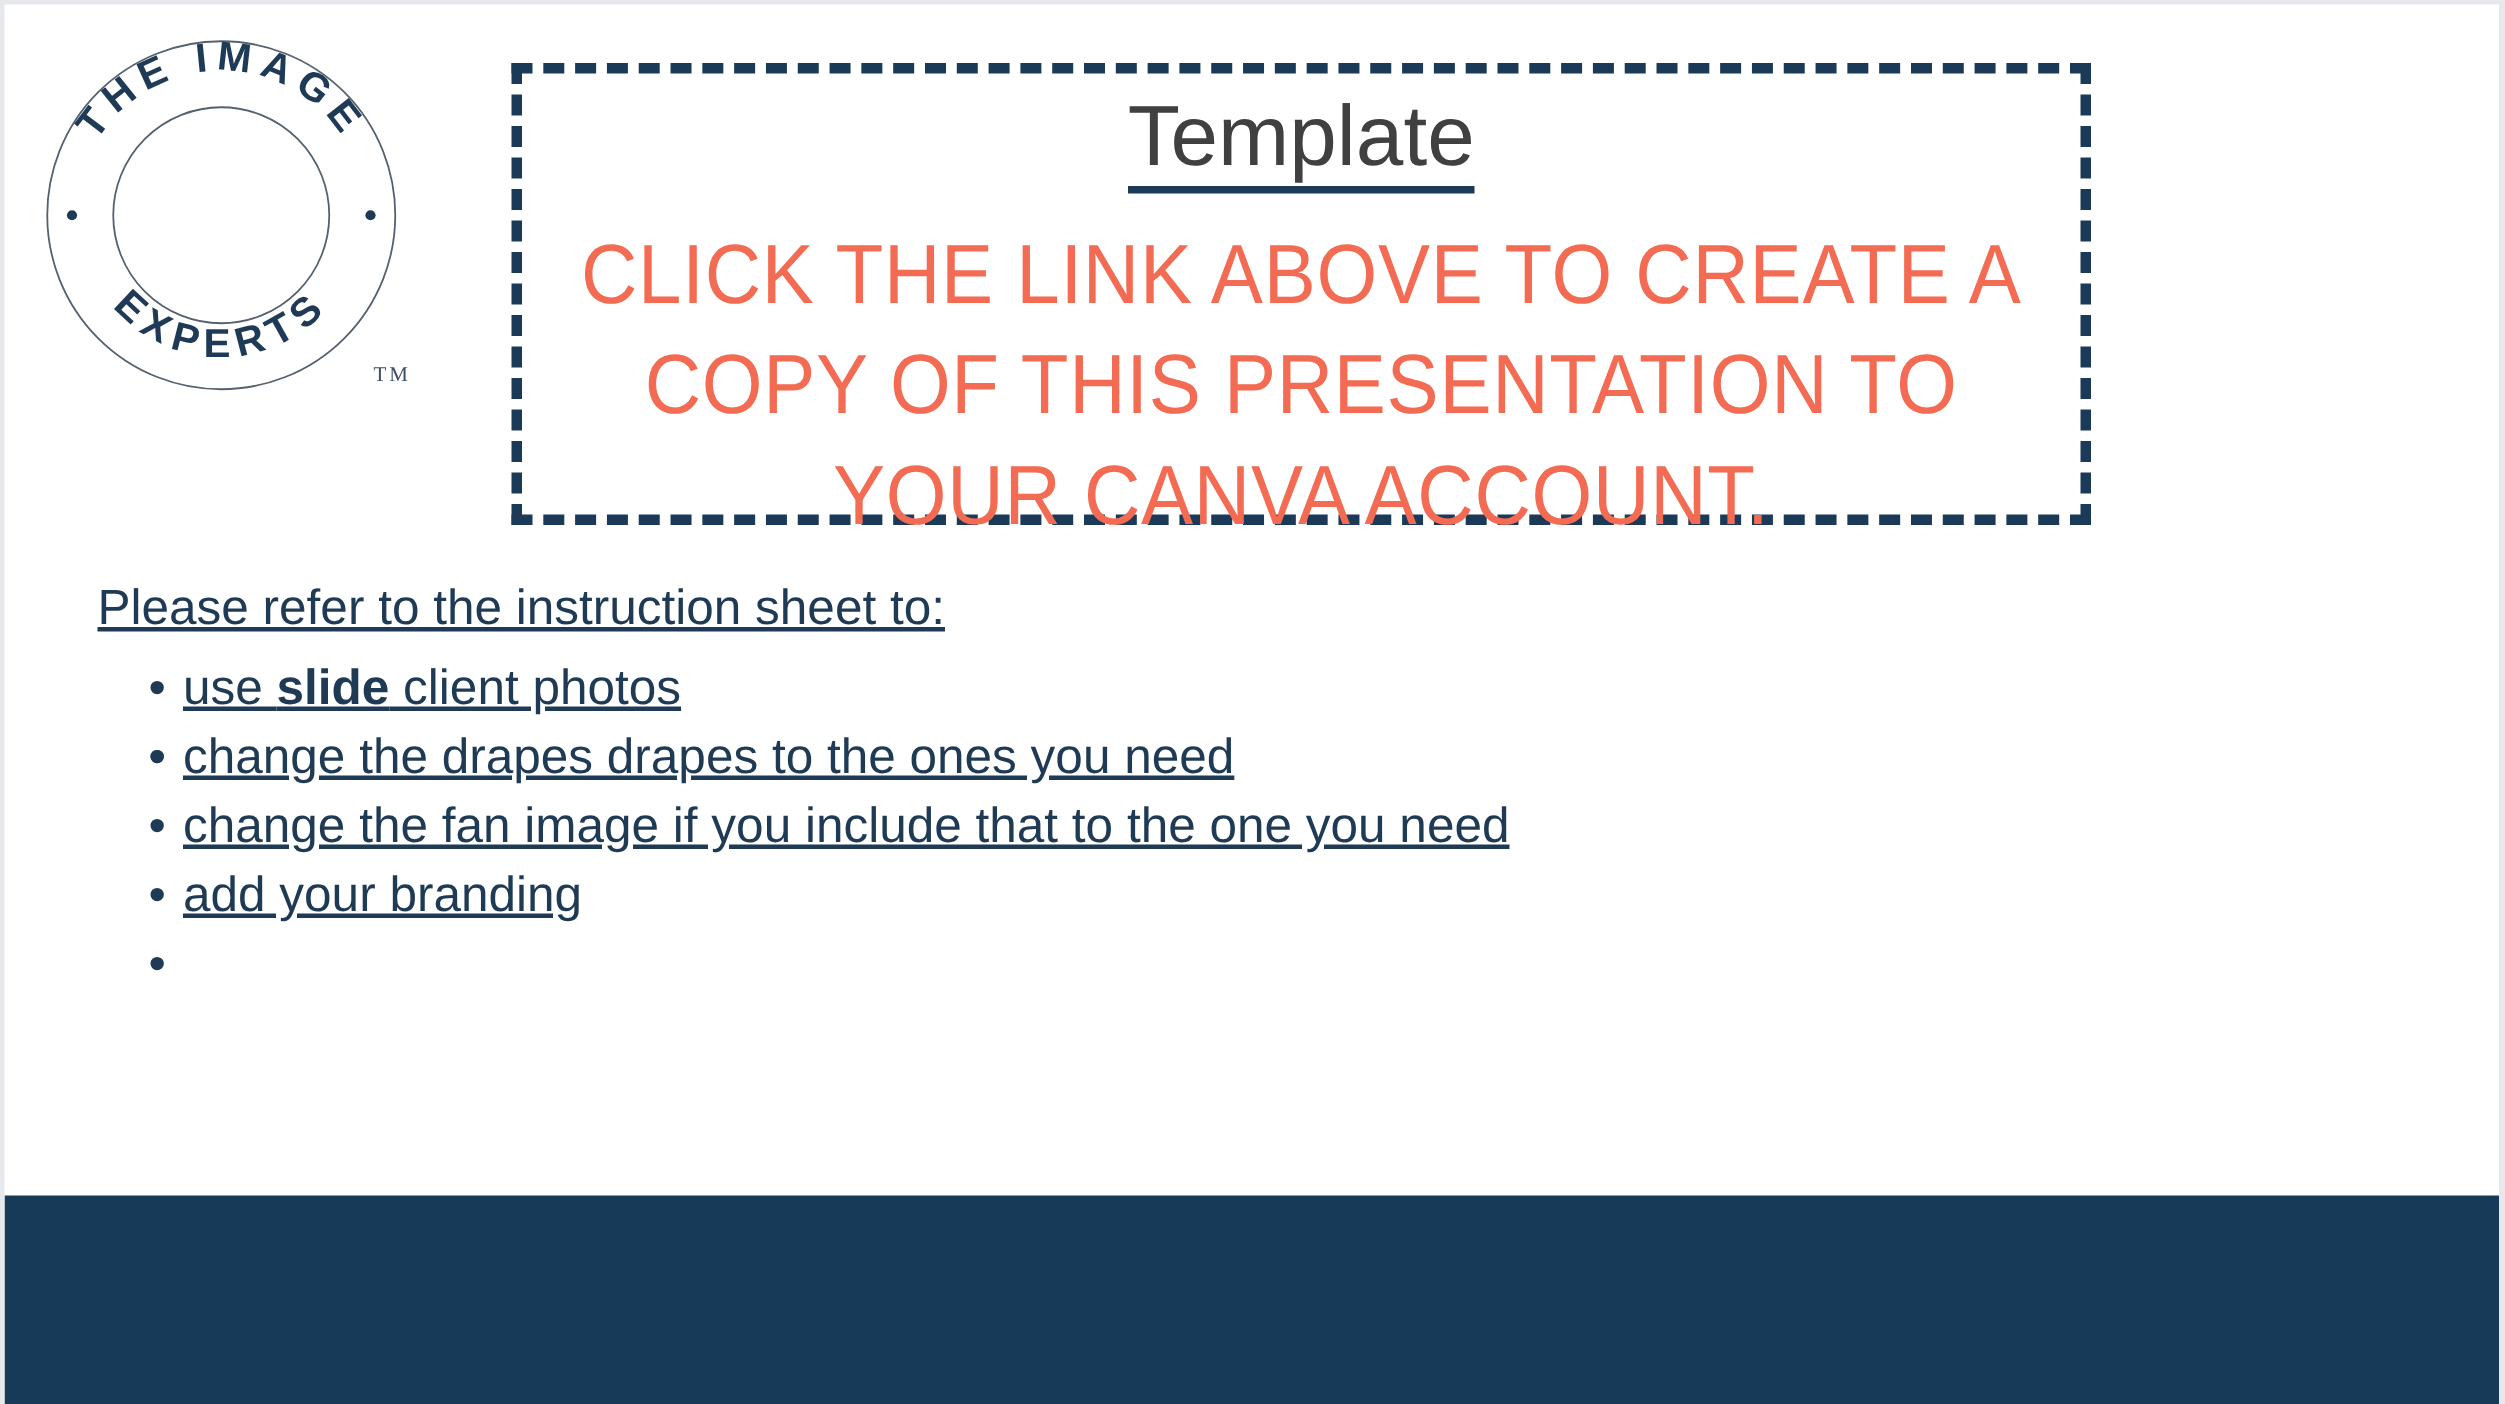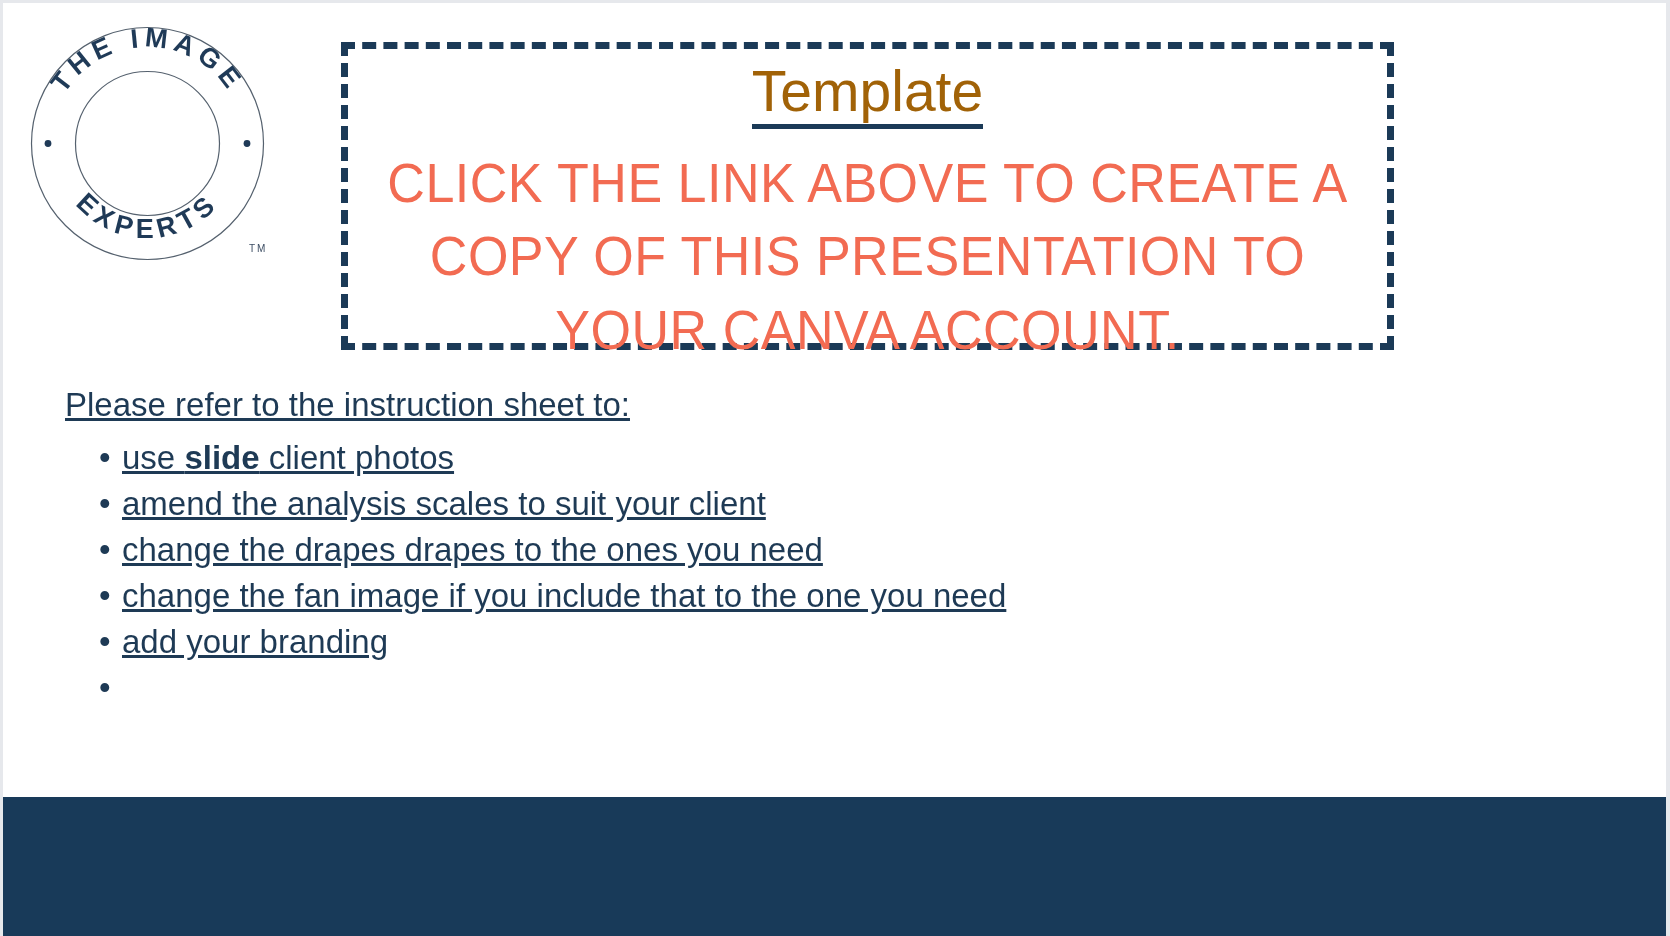--- a/index.html
+++ b/index.html
@@ -36,22 +36,22 @@
     left: 22px;
     top: 18px;
     width: 245px;
     height: 245px;
   }
   #logo-wrap svg { display: block; width: 100%; height: 100%; }
   #tm-mark {
     position: absolute;
     left: 224px;
     top: 222px;
-    font-family: Liberation Sans, sans-serif;
-    font-size: 10px;
+    font-family: Liberation Serif, serif;
+    font-size: 14px;
     letter-spacing: 2px;
     color: #3c4d63;
   }
 
   
   #callout-box {
     position: absolute;
     left: 338px;
     top: 39px;
     width: 1053px;
@@ -170,30 +170,30 @@
           <textPath href="#arcBottom" startOffset="50%">EXPERTS</textPath>
         </text>
         <circle cx="23" cy="122.5" r="3.4" fill="#1f3a57"></circle>
         <circle cx="222" cy="122.5" r="3.4" fill="#1f3a57"></circle>
       </svg>
       <span id="tm-mark">TM</span>
     </div>
 
     <div id="callout-box" style="border-color: rgb(27, 58, 87);">
       <div id="callout-inner">
-        <a id="template-link" href="#" style="color: #a16207; border-bottom-color: rgb(27, 58, 87);">Template</a>
+        <a id="template-link" href="#" style="color: #404040; border-bottom-color: rgb(27, 58, 87);">Template</a>
         <div id="callout-message" style="color: rgb(242, 107, 82);">CLICK THE LINK ABOVE TO CREATE A COPY OF THIS PRESENTATION TO YOUR CANVA ACCOUNT.</div>
       </div>
     </div>
 
     <div id="instructions" style="color: rgb(30, 58, 85);">
       <p id="instructions-heading">Please refer to the instruction sheet to:</p>
       <ul id="instruction-list">
           <li><span class="bullet-dot">•</span><span>use <b>slide</b> client photos</span></li>
-          <li><span class="bullet-dot">•</span><span>amend the analysis scales to suit your client</span></li>
+          <li><span class="bullet-dot">•</span></li>
           <li><span class="bullet-dot">•</span><span>change the drapes drapes to the ones you need</span></li>
           <li><span class="bullet-dot">•</span><span>change the fan image if you include that to the one you need</span></li>
           <li><span class="bullet-dot">•</span><span>add your branding</span></li>
           <li><span class="bullet-dot">•</span></li>
         </ul>
     </div>
 
     <div id="bottom-band" style="background: rgb(24, 58, 89);"></div>
 
   </div>

